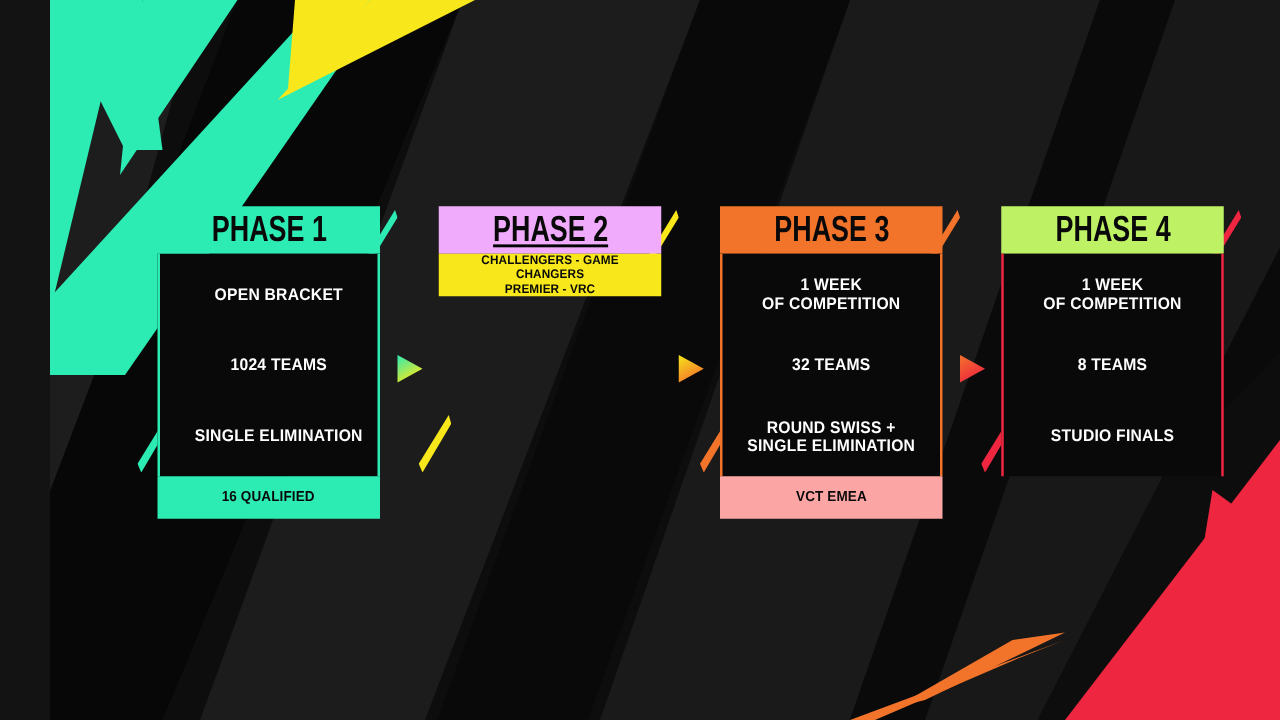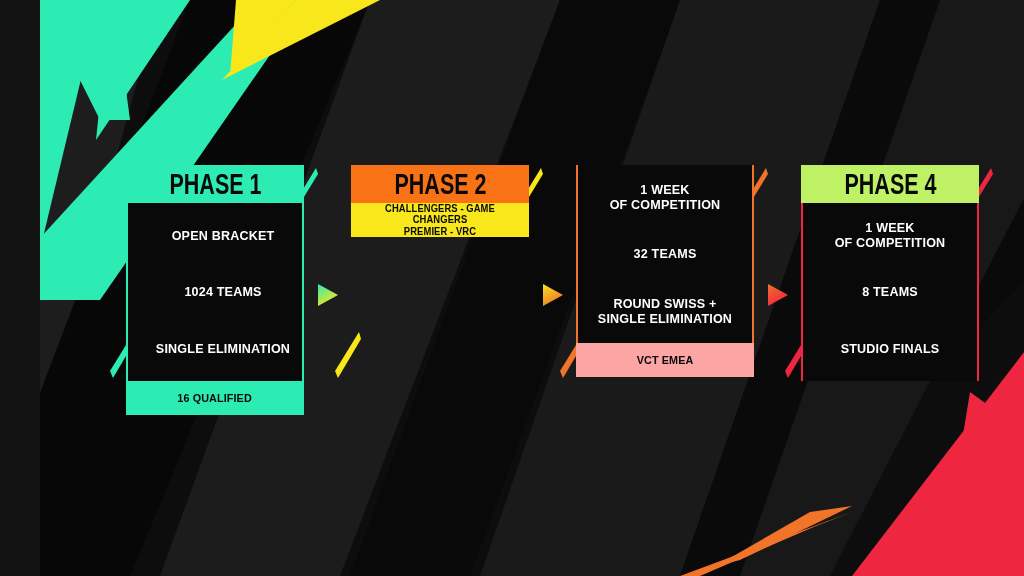--- a/index.html
+++ b/index.html
@@ -229,30 +229,33 @@
         <div class="row row-sp">OPEN BRACKET</div>
         <div class="row row-sp">1024 TEAMS</div>
         <div class="row row-sp">SINGLE ELIMINATION</div>
       </div>
       <div class="card-foot" style="background: rgb(44, 236, 180);">
         <span class="card-foot-text" style="color: rgb(9, 9, 9);">16 QUALIFIED</span>
       </div>
     </div>
 
     <div class="card card-2">
-      <div class="card-head" style="background: #f97316;">
+      <div class="card-head" style="background: #f0abfc; text-decoration: underline;">
         <span class="card-head-text" style="color: rgb(9, 9, 9);">PHASE 2</span>
       </div>
       <div class="card-foot" style="background: rgb(247, 231, 27);">
         <span class="card-foot-text two-line" style="color: rgb(9, 9, 9);">CHALLENGERS - GAME CHANGERS
 PREMIER - VRC</span>
       </div>
     </div>
 
     <div class="card card-3">
+      <div class="card-head" style="background: rgb(242, 115, 42);">
+        <span class="card-head-text" style="color: rgb(9, 9, 9);">PHASE 3</span>
+      </div>
       <div class="card-body" style="border-left-color: rgb(242, 115, 42); border-right-color: rgb(242, 115, 42);">
         <div class="row row-sp">1 WEEK
 OF COMPETITION</div>
         <div class="row row-sp">32 TEAMS</div>
         <div class="row row-sp">ROUND SWISS +
 SINGLE ELIMINATION</div>
       </div>
       <div class="card-foot" style="background: #fca5a5;">
         <span class="card-foot-text" style="color: rgb(9, 9, 9);">VCT EMEA</span>
       </div>

